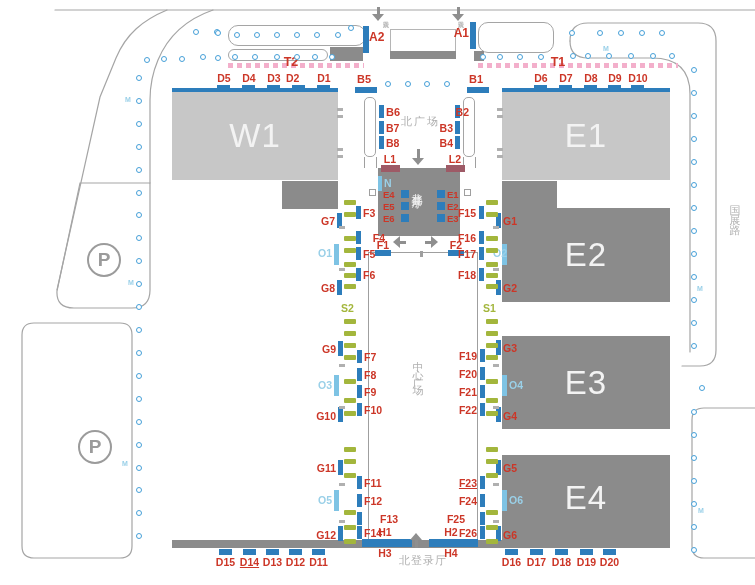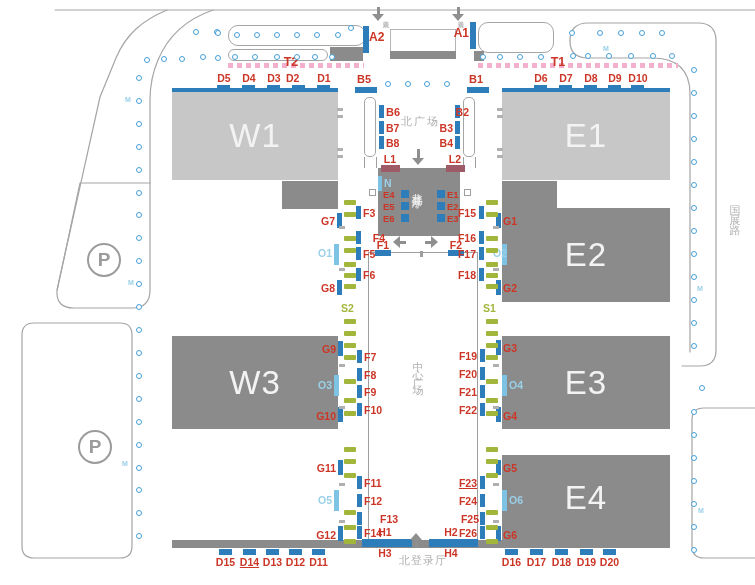--- a/index.html
+++ b/index.html
@@ -40,23 +40,20 @@
     </g>
   </svg>
 <div class="hall" style="left: 172px; top: 92px; width: 166px; height: 88px; background: rgb(199, 199, 199);">
       <span>W1</span>
     </div>
     <div class="hall" style="left: 502px; top: 92px; width: 168px; height: 88px; background: rgb(199, 199, 199);">
       <span>E1</span>
     </div>
     <div class="hall" style="left: 502px; top: 208px; width: 168px; height: 94px; background: rgb(139, 139, 139);">
       <span>E2</span>
-    </div>
-    <div class="hall" style="left: 172px; top: 336px; width: 166px; height: 93px; background: rgb(139, 139, 139);">
-      <span>W3</span>
     </div>
     <div class="hall" style="left: 502px; top: 336px; width: 168px; height: 93px; background: rgb(139, 139, 139);">
       <span>E3</span>
     </div>
     <div class="hall" style="left: 502px; top: 455px; width: 168px; height: 85px; background: rgb(139, 139, 139);">
       <span>E4</span>
     </div>
     <div class="abs" style="left: 228px; top: 25px; width: 138px; height: 21px; border: 1px solid rgb(165, 165, 165); border-radius: 10px;"></div>
     <div class="abs" style="left: 228px; top: 49px; width: 100px; height: 12px; border: 1px solid rgb(165, 165, 165); border-radius: 6px;"></div>
     <div class="abs" style="left: 330px; top: 47px; width: 33px; height: 14px; background: rgb(139, 139, 139);"></div>
@@ -206,21 +203,21 @@
     <div class="lbl" style="left: 453px; top: 369px; width: 24px; text-align: right; color: rgb(204, 54, 39); font-size: 10.5px;">F20</div>
     <div class="abs" style="left: 480px; top: 385px; width: 5px; height: 13px; background: rgb(45, 125, 187);"></div>
     <div class="lbl" style="left: 453px; top: 387px; width: 24px; text-align: right; color: rgb(204, 54, 39); font-size: 10.5px;">F21</div>
     <div class="abs" style="left: 480px; top: 403px; width: 5px; height: 13px; background: rgb(45, 125, 187);"></div>
     <div class="lbl" style="left: 453px; top: 405px; width: 24px; text-align: right; color: rgb(204, 54, 39); font-size: 10.5px;">F22</div>
     <div class="abs" style="left: 480px; top: 476px; width: 5px; height: 13px; background: rgb(45, 125, 187);"></div>
     <div class="lbl" style="left: 453px; top: 478px; width: 24px; text-align: right; color: rgb(204, 54, 39); font-size: 10.5px; text-decoration: underline;">F23</div>
     <div class="abs" style="left: 480px; top: 494px; width: 5px; height: 13px; background: rgb(45, 125, 187);"></div>
     <div class="lbl" style="left: 453px; top: 496px; width: 24px; text-align: right; color: rgb(204, 54, 39); font-size: 10.5px;">F24</div>
     <div class="abs" style="left: 480px; top: 512px; width: 5px; height: 13px; background: rgb(45, 125, 187);"></div>
-    <div class="lbl" style="left: 455px; top: 514px; width: 24px; text-align: right; color: rgb(204, 54, 39); font-size: 10.5px;">F25</div>
+    <div class="lbl" style="left: 441px; top: 514px; width: 24px; text-align: right; color: rgb(204, 54, 39); font-size: 10.5px;">F25</div>
     <div class="abs" style="left: 480px; top: 526px; width: 5px; height: 13px; background: rgb(45, 125, 187);"></div>
     <div class="lbl" style="left: 453px; top: 528px; width: 24px; text-align: right; color: rgb(204, 54, 39); font-size: 10.5px;">F26</div>
     <div class="abs" style="left: 337px; top: 213px; width: 5px; height: 15px; background: rgb(45, 125, 187);"></div>
     <div class="lbl" style="left: 313px; top: 216px; width: 22px; text-align: right; color: rgb(204, 54, 39); font-size: 10.5px;">G7</div>
     <div class="abs" style="left: 337px; top: 280px; width: 5px; height: 15px; background: rgb(45, 125, 187);"></div>
     <div class="lbl" style="left: 313px; top: 283px; width: 22px; text-align: right; color: rgb(204, 54, 39); font-size: 10.5px;">G8</div>
     <div class="abs" style="left: 338px; top: 341px; width: 5px; height: 15px; background: rgb(45, 125, 187);"></div>
     <div class="lbl" style="left: 314px; top: 344px; width: 22px; text-align: right; color: rgb(204, 54, 39); font-size: 10.5px;">G9</div>
     <div class="abs" style="left: 338px; top: 407px; width: 5px; height: 15px; background: rgb(45, 125, 187);"></div>
     <div class="lbl" style="left: 310px; top: 411px; width: 26px; text-align: right; color: rgb(204, 54, 39); font-size: 10.5px;">G10</div>

